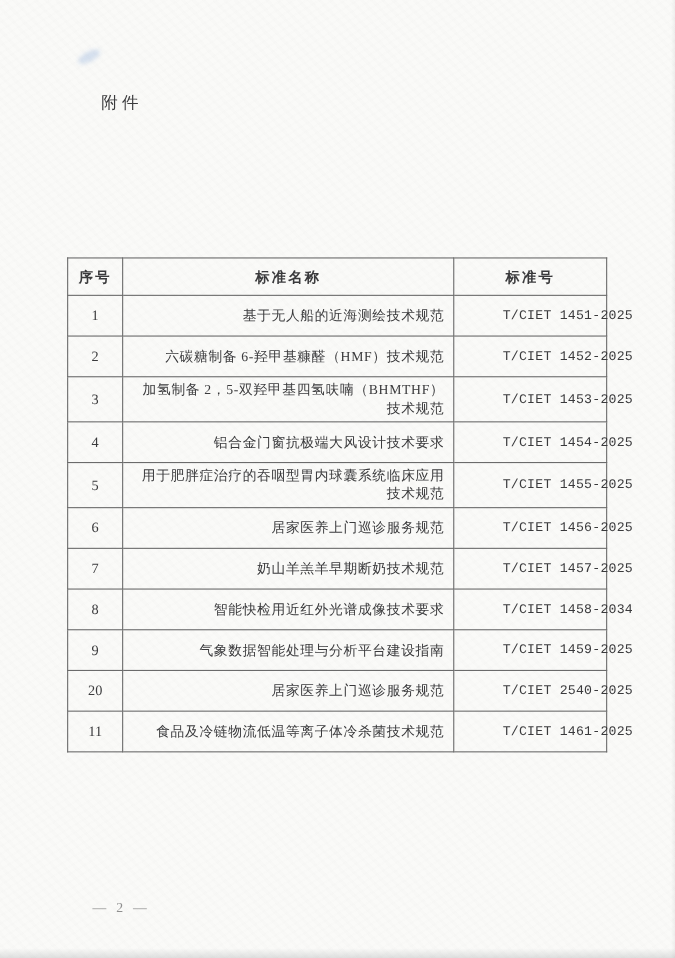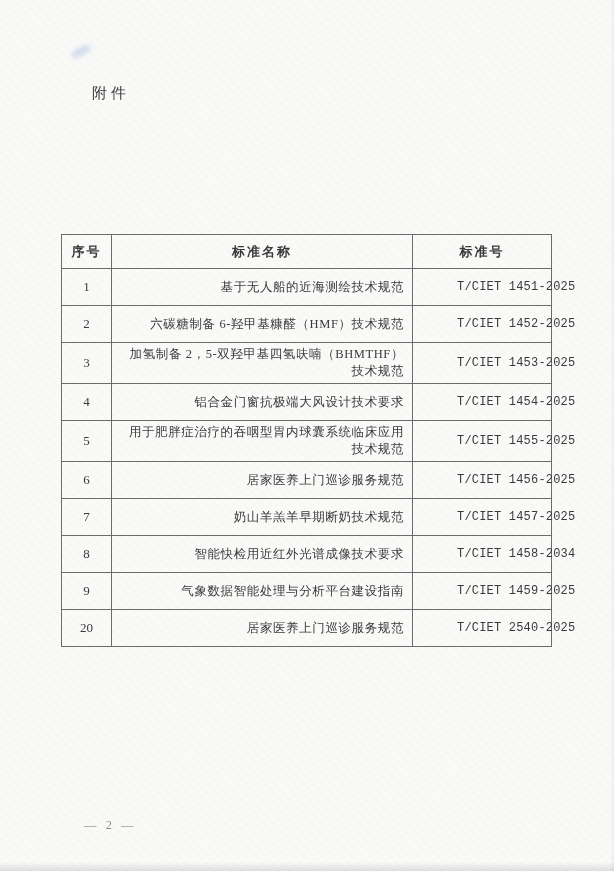--- a/index.html
+++ b/index.html
@@ -177,20 +177,25 @@
         <tr>
           <td class="col-no">9</td>
           <td class="col-name">气象数据智能处理与分析平台建设指南</td>
           <td class="col-code">T/CIET 1459-2025</td>
         </tr>
         <tr>
           <td class="col-no">20</td>
           <td class="col-name">居家医养上门巡诊服务规范</td>
           <td class="col-code">T/CIET 2540-2025</td>
         </tr>
+        <tr>
+          <td class="col-no">11</td>
+          <td class="col-name">食品及冷链物流低温等离子体冷杀菌技术规范</td>
+          <td class="col-code">T/CIET 1461-2025</td>
+        </tr>
       </tbody>
   </table>
 
   <div class="page-number">— 2 —</div>
 
   <div class="scan-edge-bottom"></div>
   <div class="scan-edge-right"></div>
 </div>
 
 </body></html>

